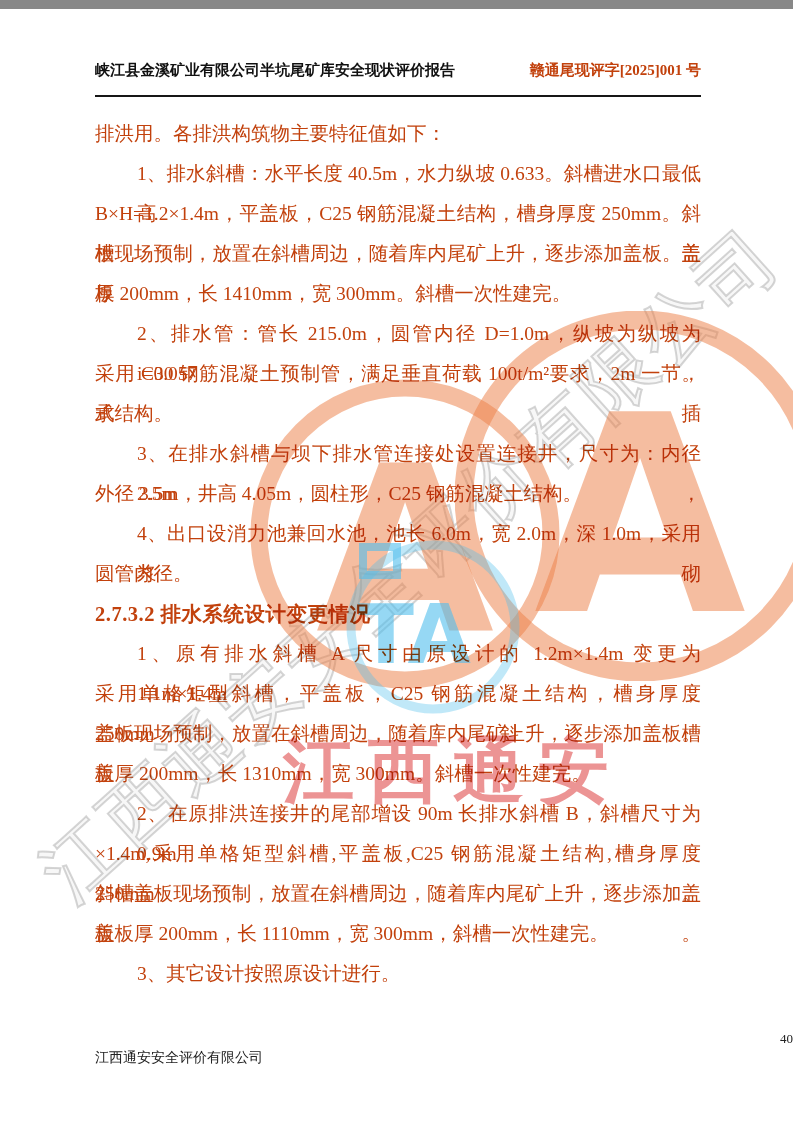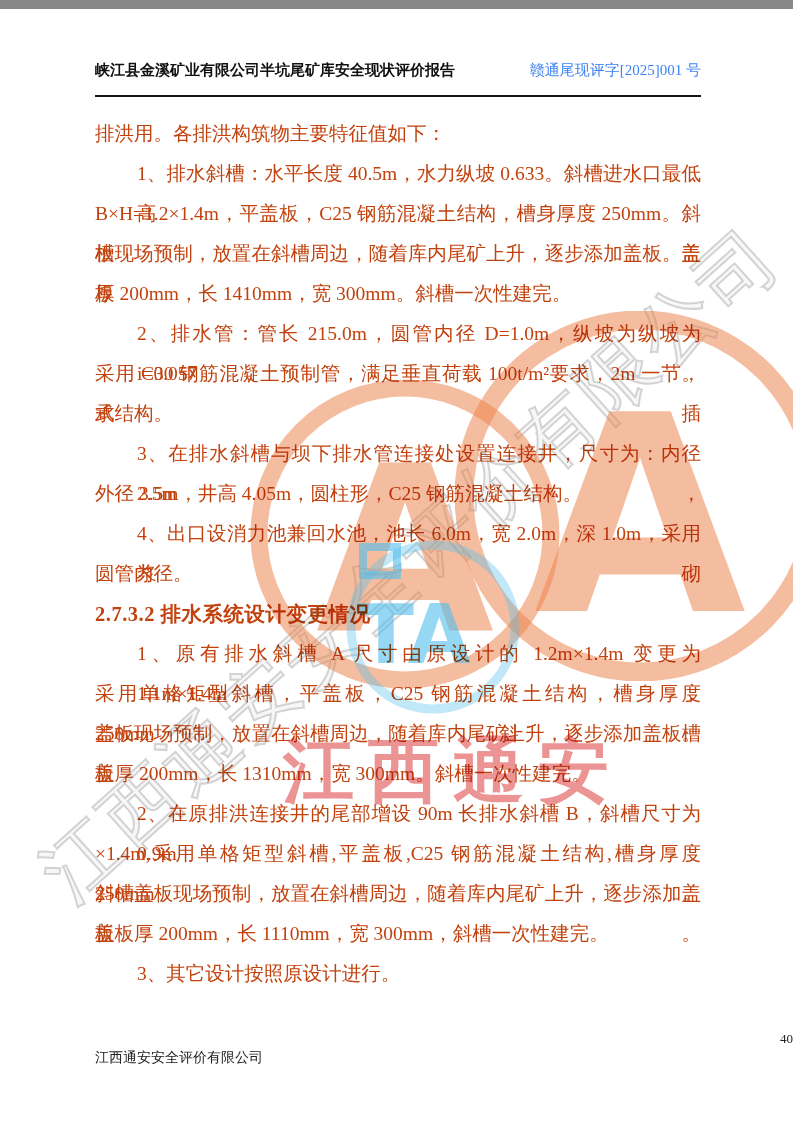--- a/index.html
+++ b/index.html
@@ -4,21 +4,21 @@
 <style>
   html,body{margin:0;padding:0;background:#888;}
   #page{
     position:relative; width:793px; height:1122px; margin:9px auto;
     background:#ffffff; overflow:hidden;
     font-family:"Liberation Serif","DejaVu Serif",serif;
   }
   
   #header{position:absolute; left:95px; top:52px; width:606px; height:26px;}
   #header .h-left{position:absolute; left:0; top:0; font-size:15px; font-weight:bold; color:#111; white-space:nowrap;}
-  #header .h-right{position:absolute; right:0; top:0; font-size:15px; font-weight:normal; color:#3b82f6; white-space:nowrap;}
+  #header .h-right{position:absolute; right:0; top:0; font-size:15px; font-weight:bold; color:#c2410c; white-space:nowrap;}
   #header-rule{position:absolute; left:95px; top:86px; width:606px; height:2px; background:#161616;}
   
   #content{position:absolute; left:95px; top:105px; width:606px;}
   .line{
     height:40px; line-height:40px; font-size:19.5px; color:#c2410c;
     text-align:justify; text-align-last:justify; overflow:visible; white-space:normal;
   }
   .line.last{text-align-last:left;}
   .line.indent{padding-left:42px;}
   .line.heading{font-weight:bold; font-size:20.5px; text-align-last:left; letter-spacing:.5px;}

